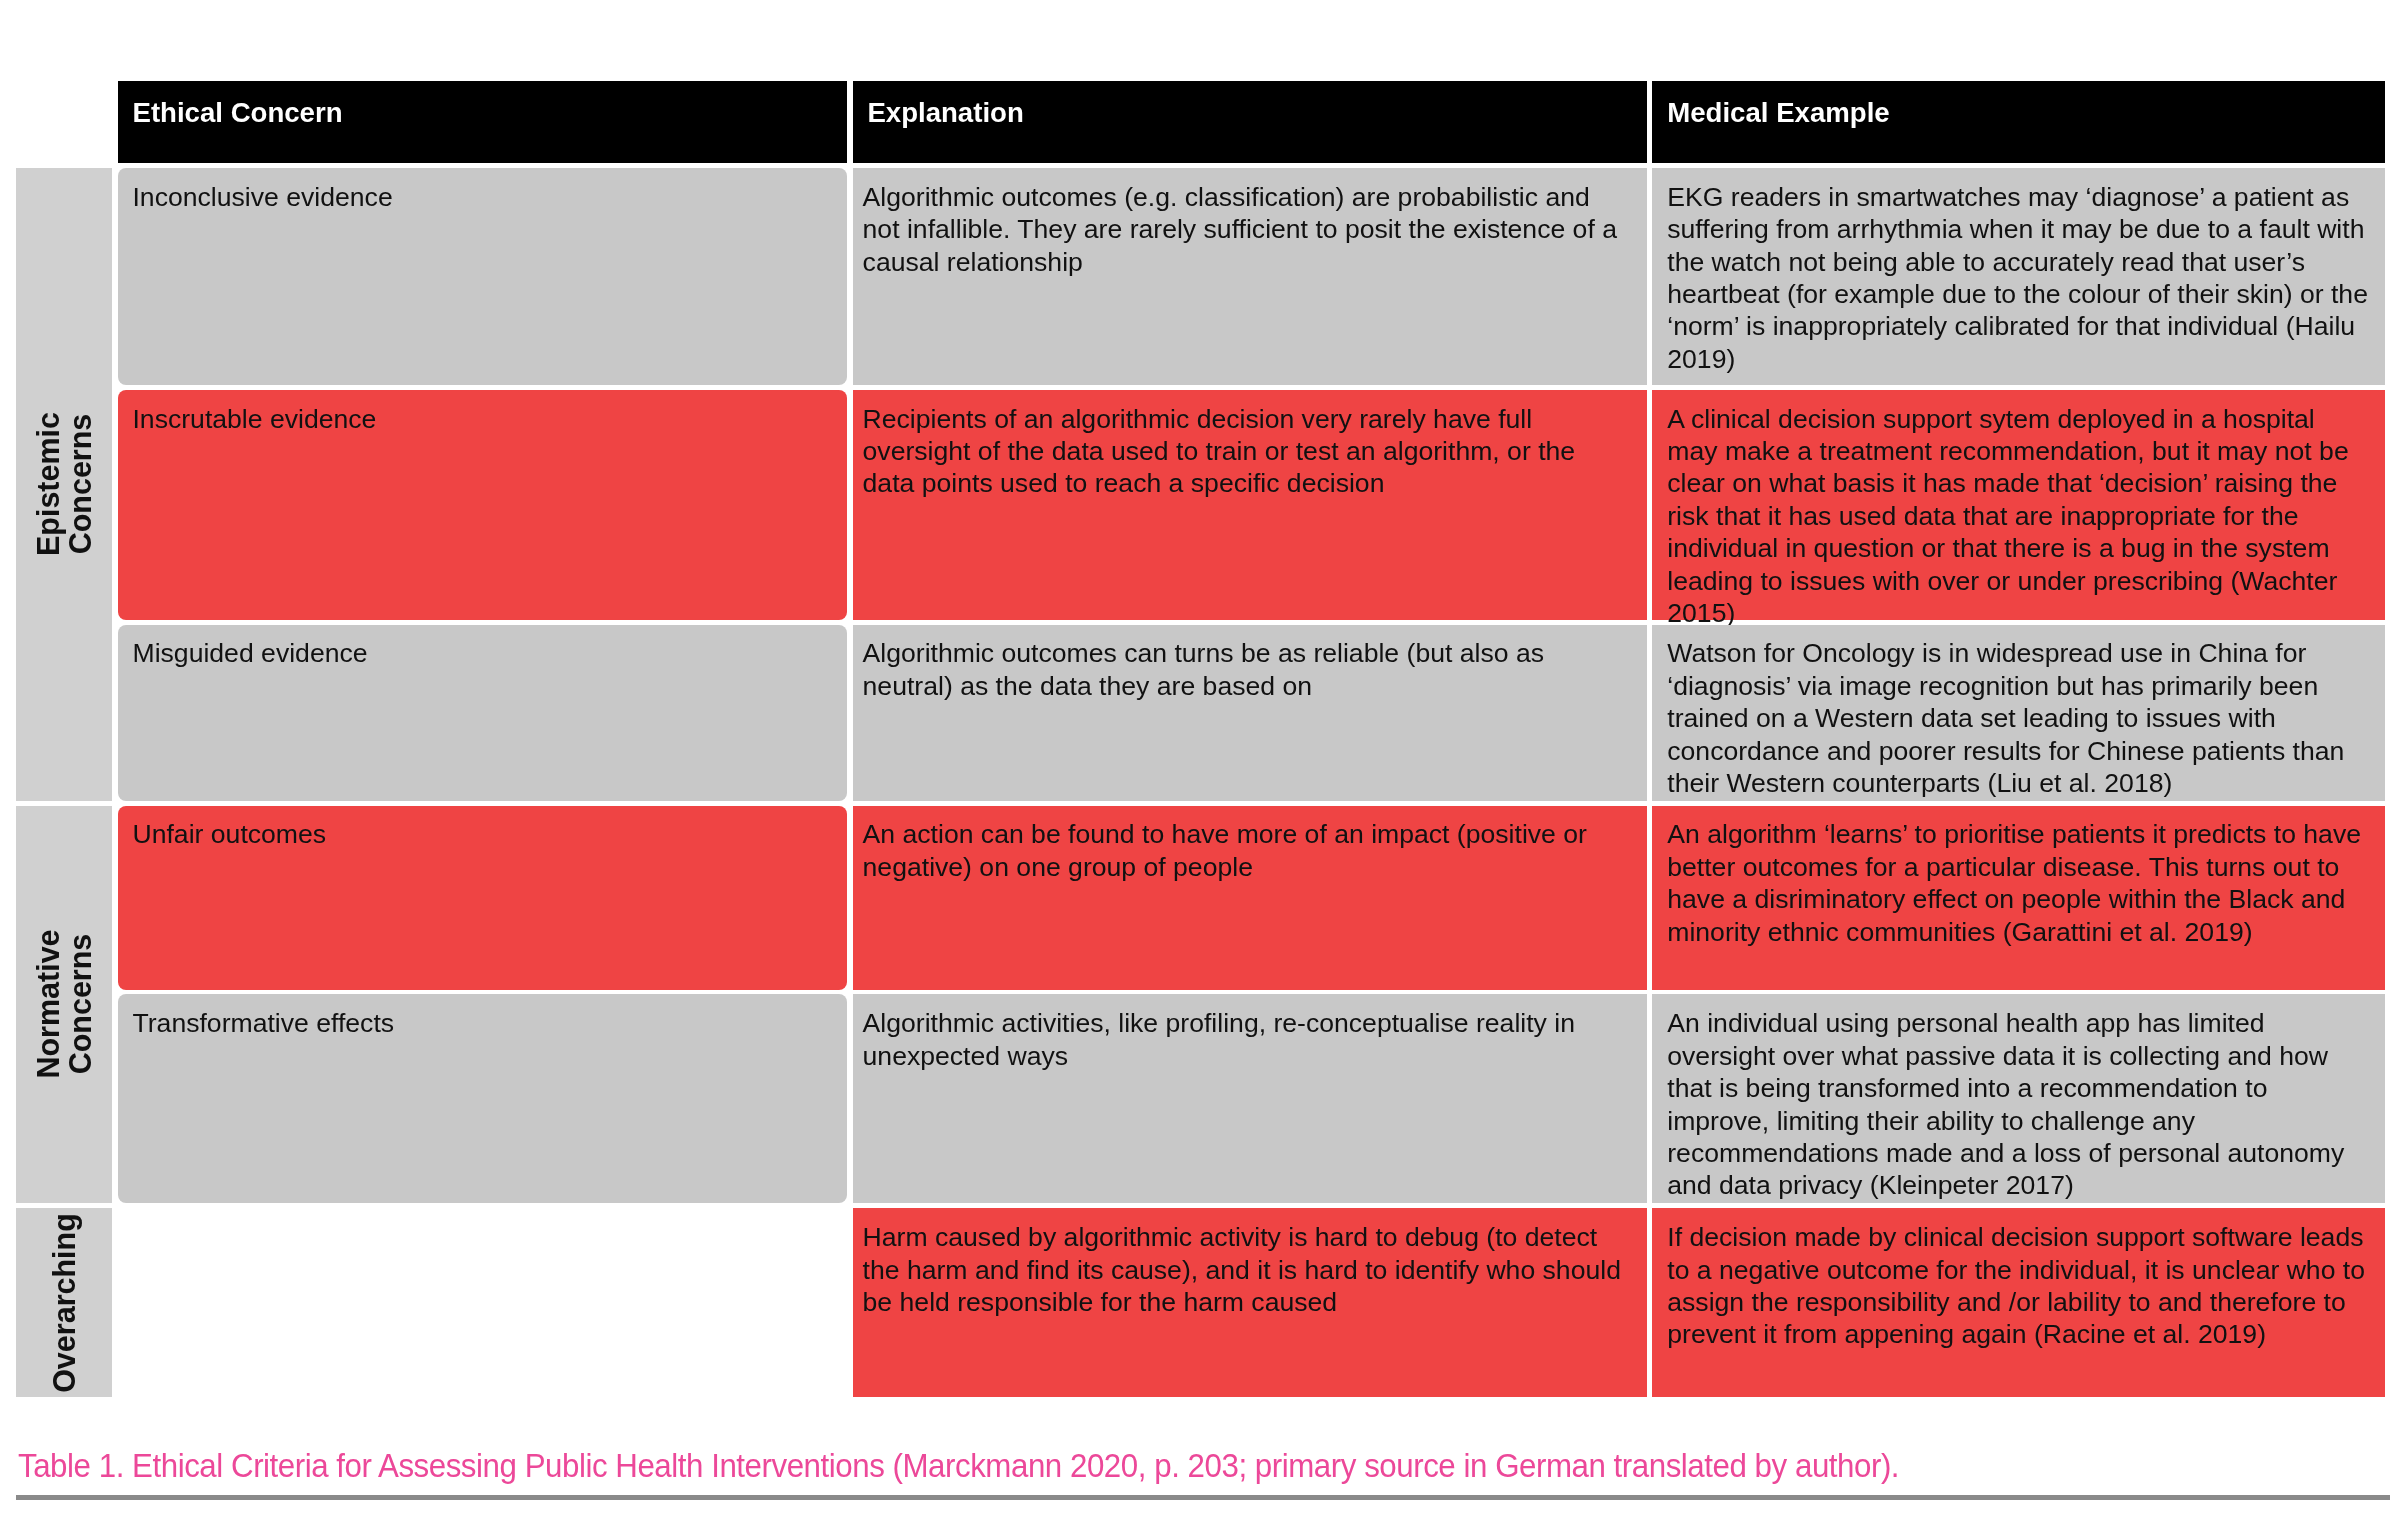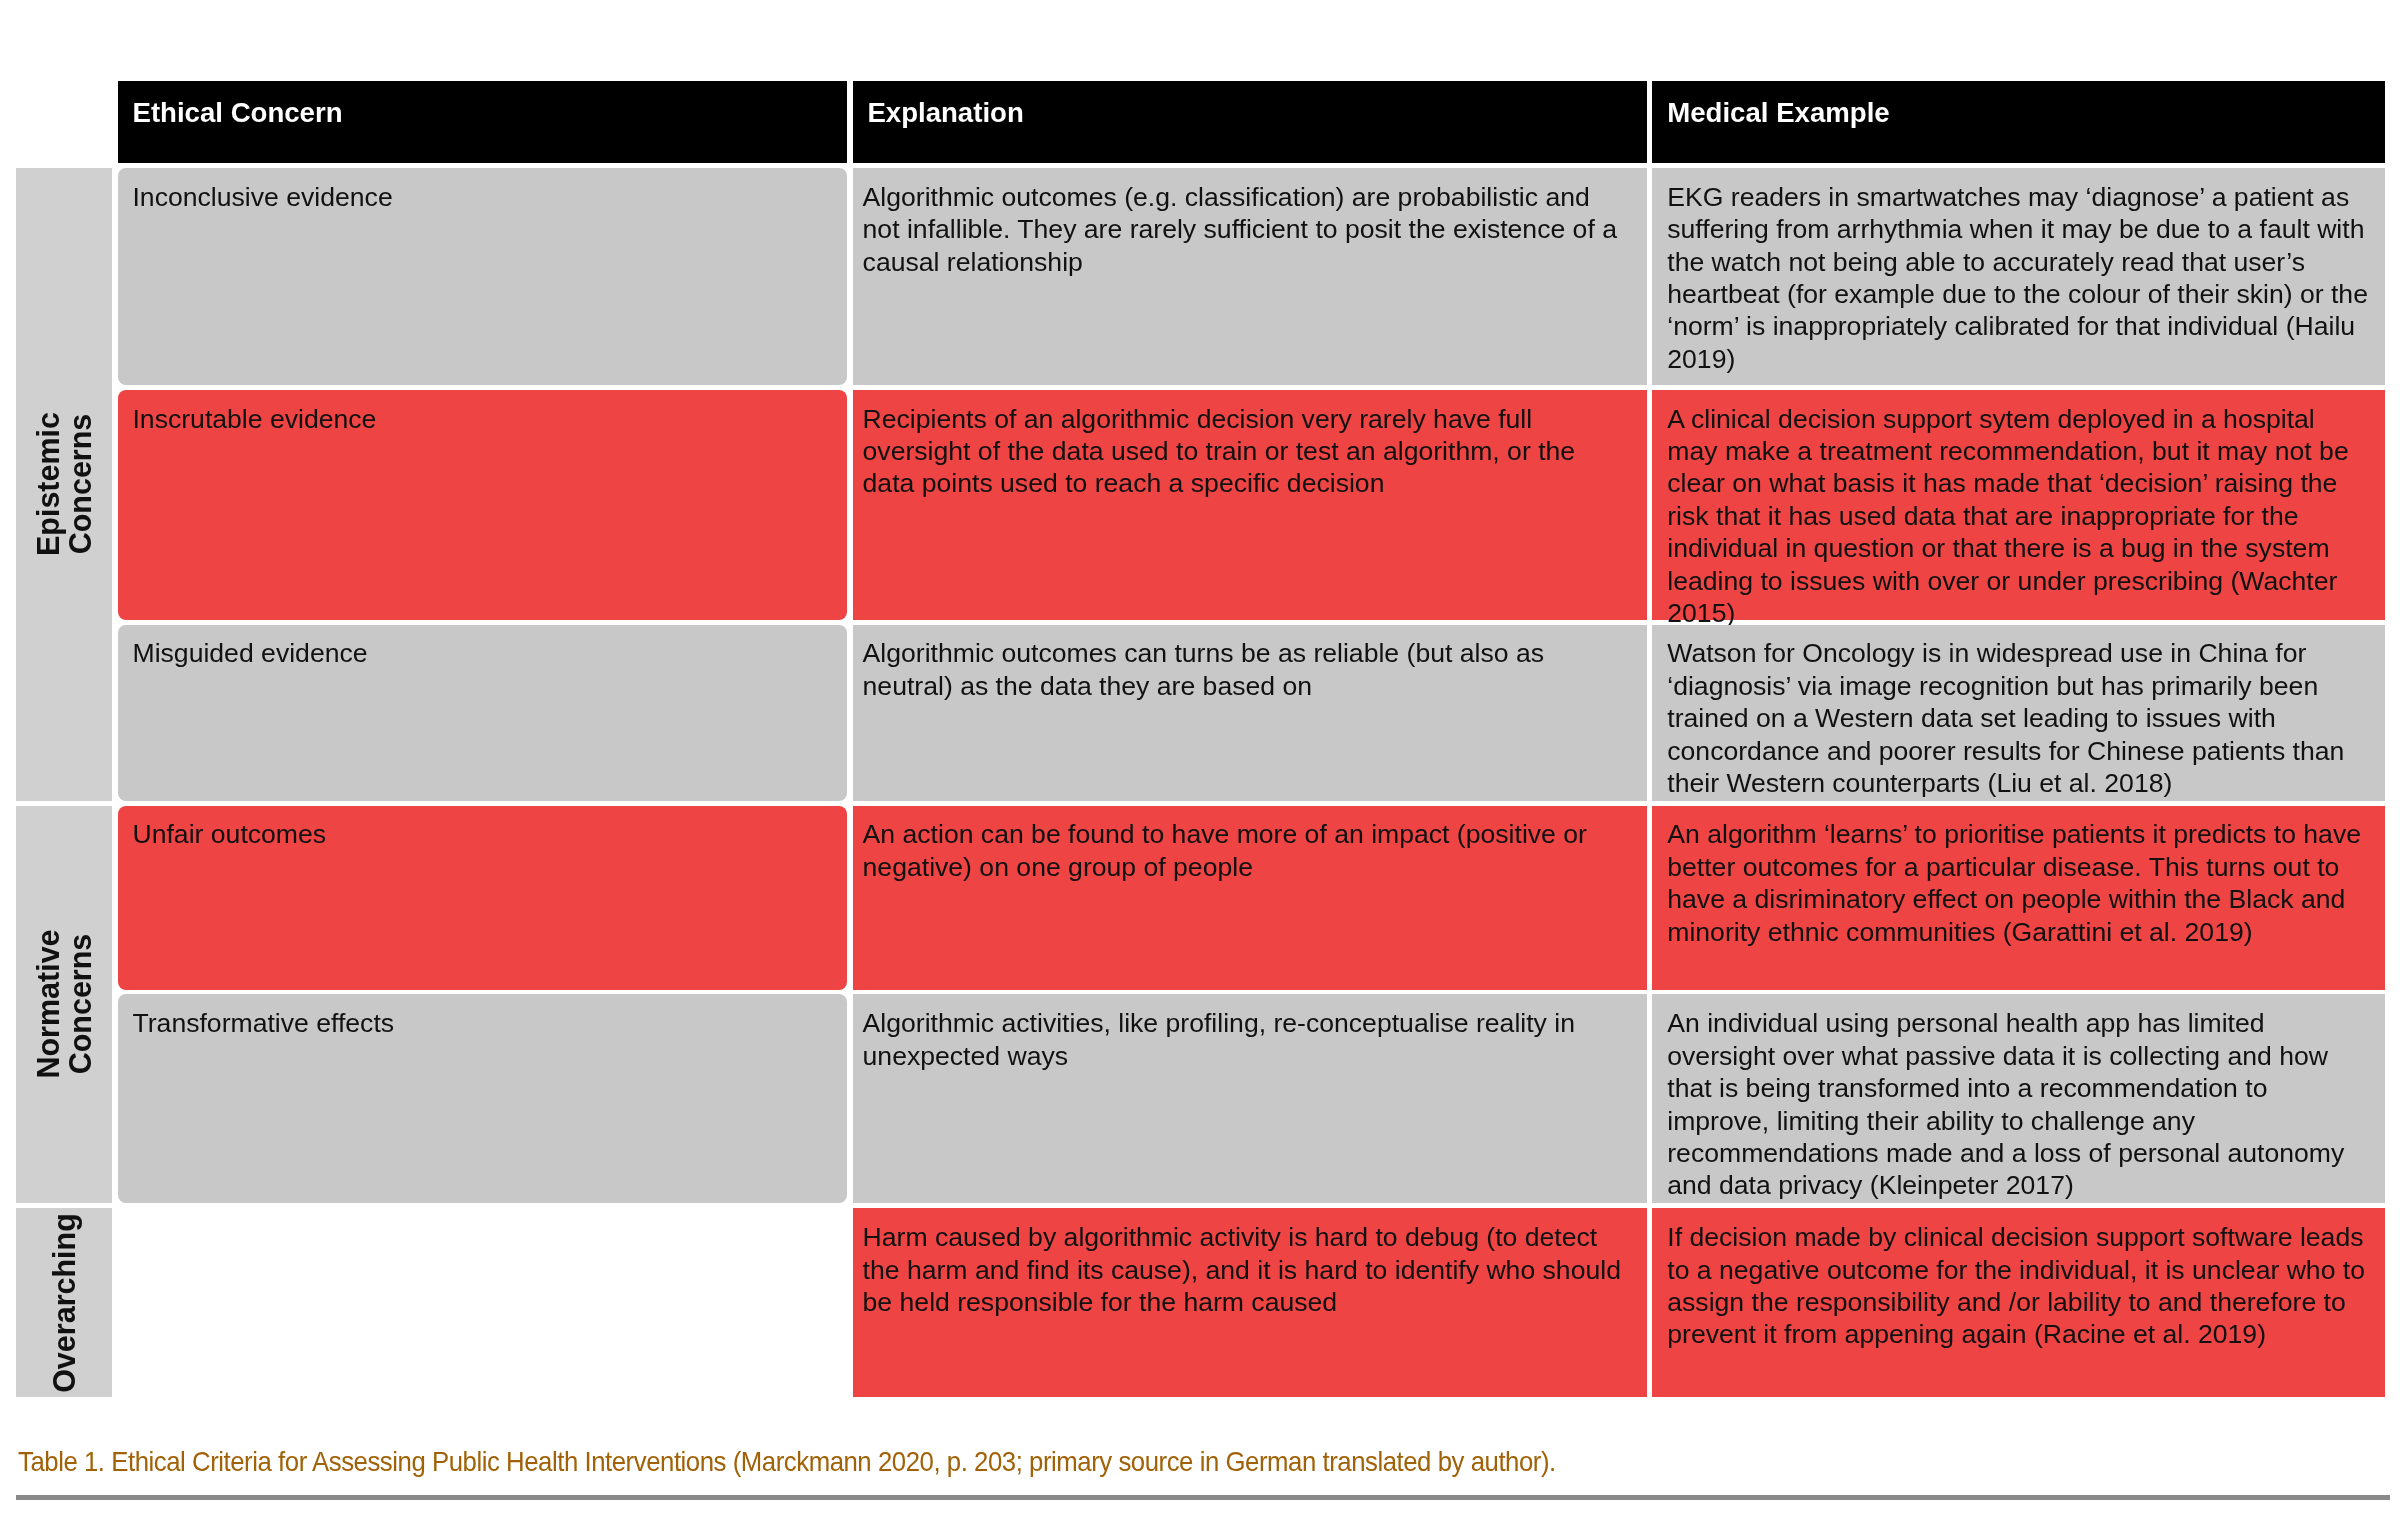--- a/index.html
+++ b/index.html
@@ -82,22 +82,22 @@
     white-space: pre-line;
     color: #111111;
   }
 
   
   .caption {
     position: absolute;
     left: 17.7px;
     top: 1446px;
     width: 2374px;
-    font-size: 28px;
-    color: #a16207;
+    font-size: 34px;
+    color: #ec4899;
     letter-spacing: -0.5px;
   }
   .caption-inner {
     display: inline-block;
     transform: scaleX(0.92);
     transform-origin: left center;
     white-space: nowrap;
   }
   .caption-rule {
     position: absolute;

